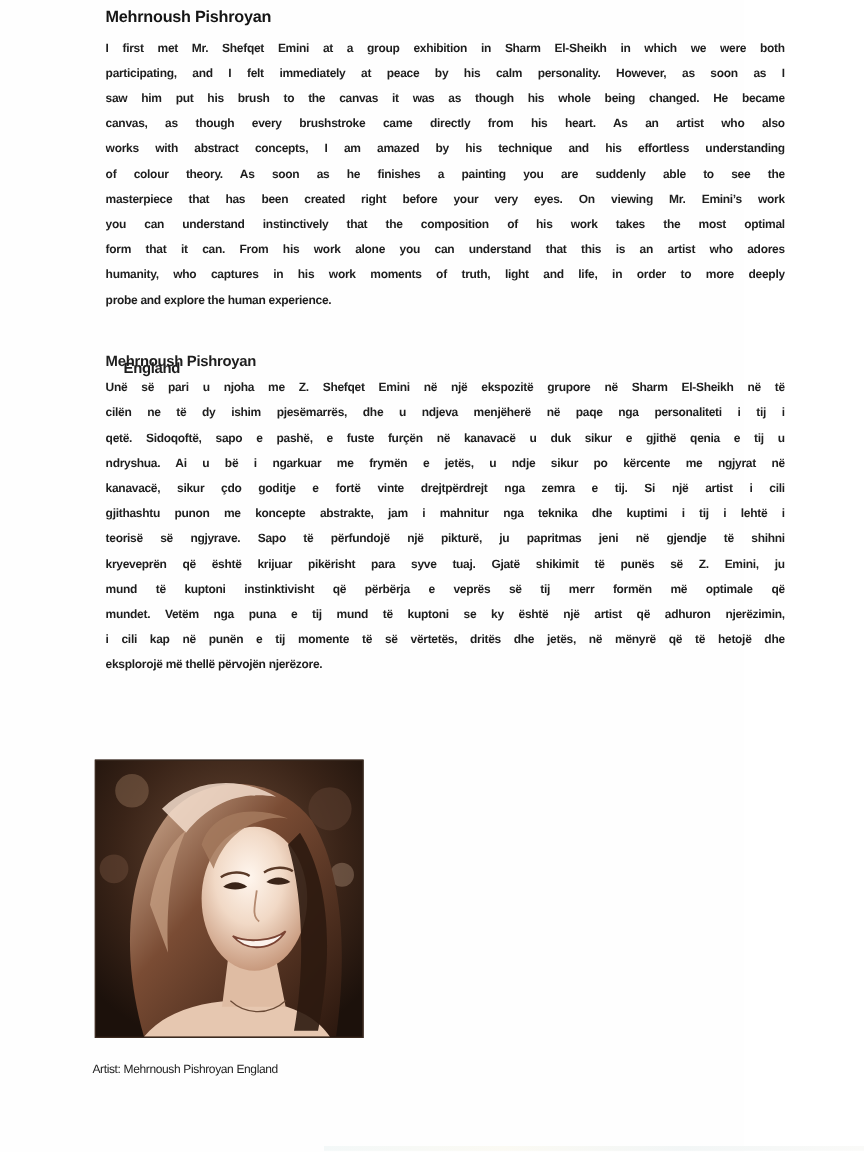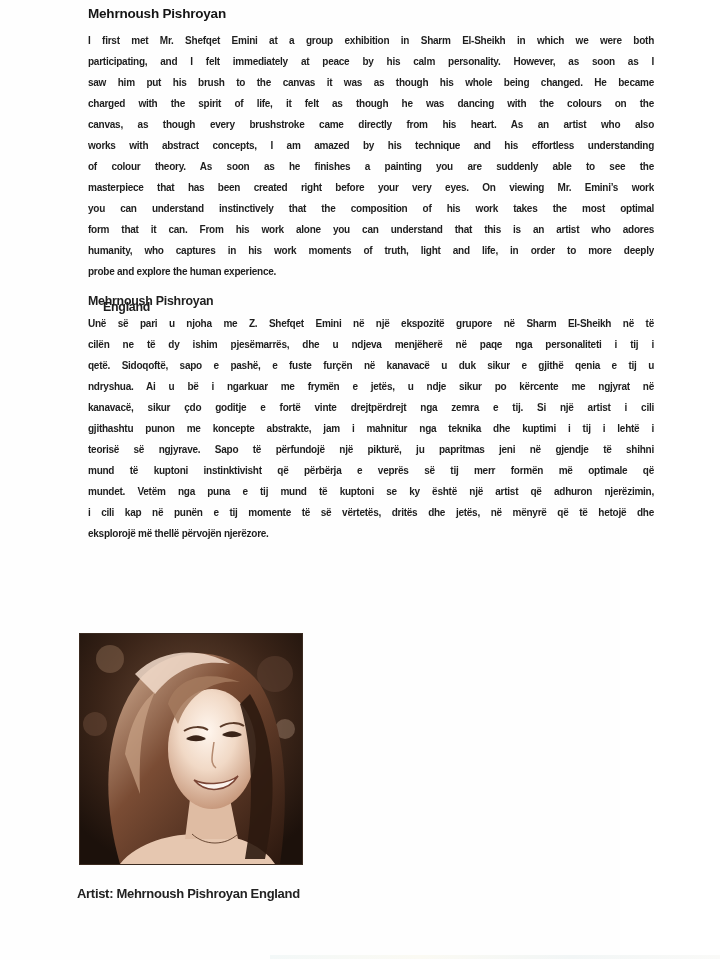--- a/index.html
+++ b/index.html
@@ -72,22 +72,22 @@
       height: 230px;
       overflow: hidden;
       background: #2a1a12;
       border: 1px solid #3a2a20;
     }
     .photo svg { display: block; }
     .caption {
       position: absolute;
       left: 77px;
       top: 886px;
-      font-size: 13px;
-      font-weight: bold;
+      font-size: 10px;
+      font-weight: normal;
       color: #222;
       letter-spacing: -0.3px;
     }
     .scan-edge {
       position: absolute;
       left: 270px;
       top: 955px;
       width: 450px;
       height: 4px;
       background: linear-gradient(90deg, #f3f8f8, #fbfaf3, #f2f6f6, #fafaf8);
@@ -97,21 +97,20 @@
 <body>
 
 <div class="page">
 
   <div class="heading">Mehrnoush Pishroyan</div>
 
   <div class="para para-en">
     <span class="ln">I first met Mr. Shefqet Emini at a group exhibition in Sharm El-Sheikh in which we were both</span>
     <span class="ln">participating, and I felt immediately at peace by his calm personality. However, as soon as I</span>
     <span class="ln">saw him put his brush to the canvas it was as though his whole being changed. He became</span>
-    <span class="ln">charged with the spirit of life, it felt as though he was dancing with the colours on the</span>
     <span class="ln">canvas, as though every brushstroke came directly from his heart. As an artist who also</span>
     <span class="ln">works with abstract concepts, I am amazed by his technique and his effortless understanding</span>
     <span class="ln">of colour theory. As soon as he finishes a painting you are suddenly able to see the</span>
     <span class="ln">masterpiece that has been created right before your very eyes. On viewing Mr. Emini’s work</span>
     <span class="ln">you can understand instinctively that the composition of his work takes the most optimal</span>
     <span class="ln">form that it can. From his work alone you can understand that this is an artist who adores</span>
     <span class="ln">humanity, who captures in his work moments of truth, light and life, in order to more deeply</span>
     <span class="ln last">probe and explore the human experience.</span>
   </div>
 
@@ -119,20 +118,21 @@
   <div class="sig sig-country" style="top:300px;margin-left:15px;">England</div>
 
   <div class="para para-sq" style="top:313px;">
     <span class="ln">Unë së pari u njoha me Z. Shefqet Emini në një ekspozitë grupore në Sharm El-Sheikh në të</span>
     <span class="ln">cilën ne të dy ishim pjesëmarrës, dhe u ndjeva menjëherë në paqe nga personaliteti i tij i</span>
     <span class="ln">qetë. Sidoqoftë, sapo e pashë, e fuste furçën në kanavacë u duk sikur e gjithë qenia e tij u</span>
     <span class="ln">ndryshua. Ai u bë i ngarkuar me frymën e jetës, u ndje sikur po kërcente me ngjyrat në</span>
     <span class="ln">kanavacë, sikur çdo goditje e fortë vinte drejtpërdrejt nga zemra e tij. Si një artist i cili</span>
     <span class="ln">gjithashtu punon me koncepte abstrakte, jam i mahnitur nga teknika dhe kuptimi i tij i lehtë i</span>
     <span class="ln">teorisë së ngjyrave. Sapo të përfundojë një pikturë, ju papritmas jeni në gjendje të shihni</span>
+    <span class="ln">kryeveprën që është krijuar pikërisht para syve tuaj. Gjatë shikimit të punës së Z. Emini, ju</span>
     <span class="ln">mund të kuptoni instinktivisht që përbërja e veprës së tij merr formën më optimale që</span>
     <span class="ln">mundet. Vetëm nga puna e tij mund të kuptoni se ky është një artist që adhuron njerëzimin,</span>
     <span class="ln">i cili kap në punën e tij momente të së vërtetës, dritës dhe jetës, në mënyrë që të hetojë dhe</span>
     <span class="ln last">eksplorojë më thellë përvojën njerëzore.</span>
   </div>
 
   <div class="photo" title="portrait photo of the artist, sepia tone, smiling woman with long hair">
     <svg width="222" height="230" viewBox="0 0 222 230">
       <defs>
         <radialGradient id="bgGlow" cx="0.5" cy="0.35" r="0.7">

